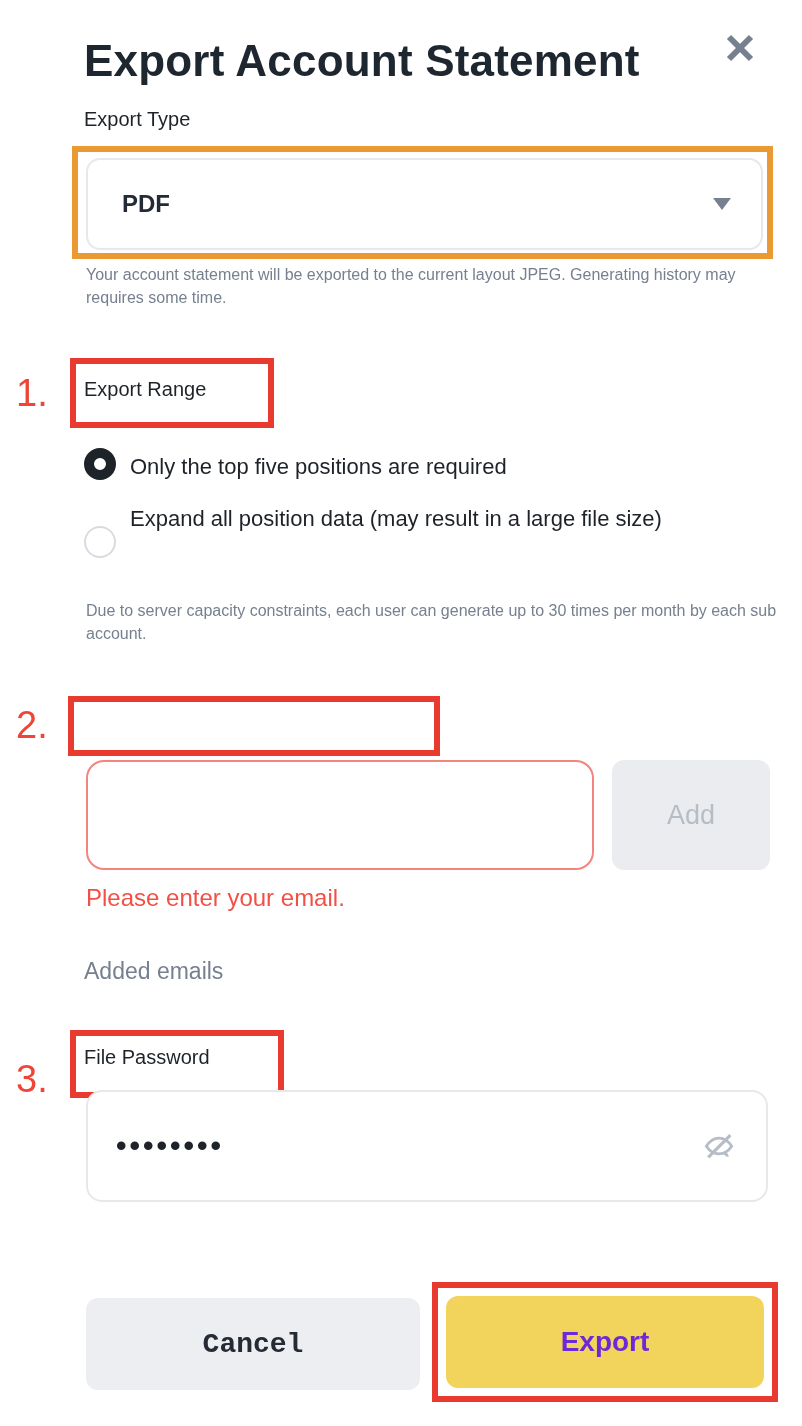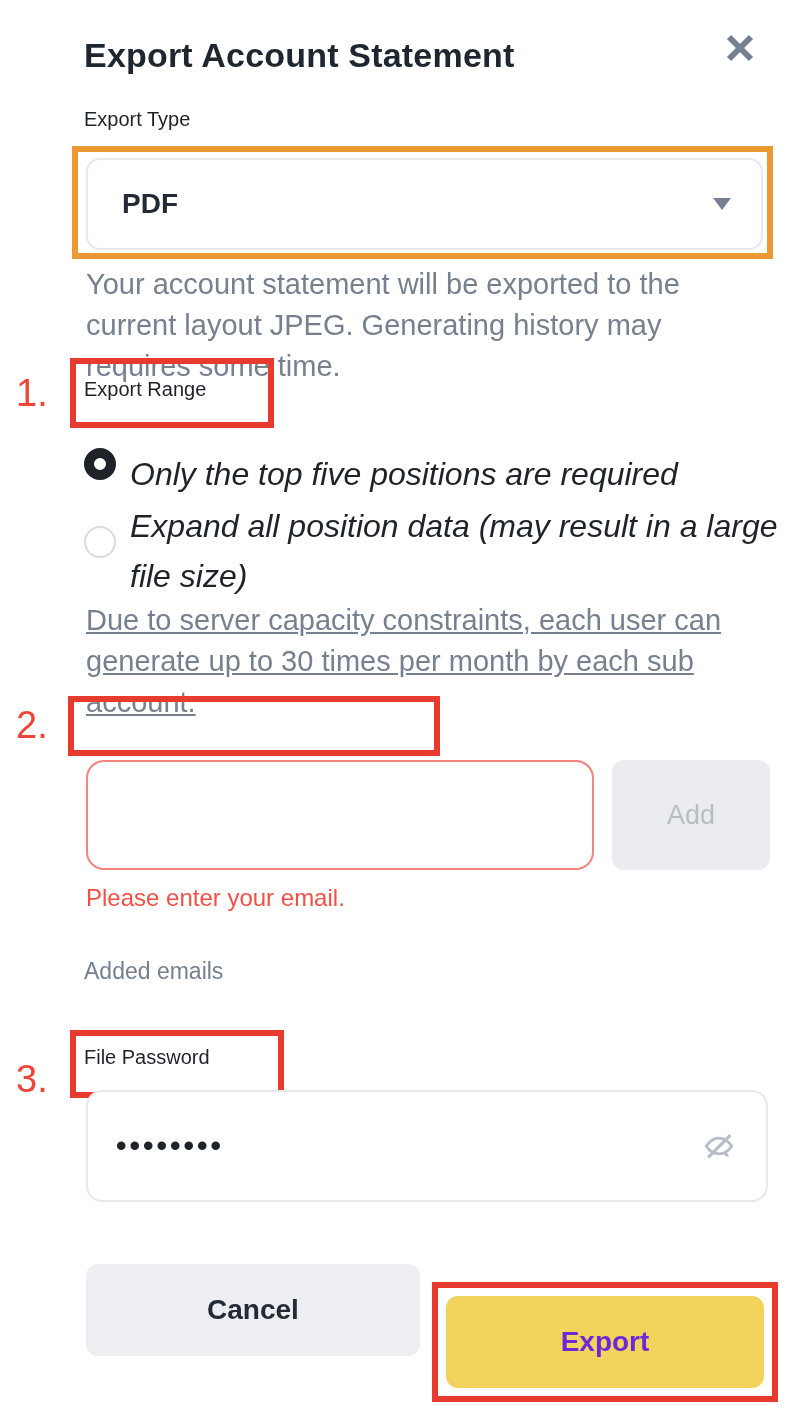--- a/index.html
+++ b/index.html
@@ -1,37 +1,37 @@
 <!DOCTYPE html>
 <html><head>
 <meta charset="utf-8">
 <style>
   html,body{margin:0;padding:0;background:#ffffff;}
   #stage{
     position:relative;width:802px;height:1426px;background:#ffffff;
     font-family:"Liberation Sans", sans-serif;overflow:hidden;
   }
   .abs{position:absolute;}
-  .title{font-size:34px;font-weight:700;color:#1e2630;letter-spacing:.2px;}
+  .title{font-size:44px;font-weight:700;color:#1e2630;letter-spacing:.2px;}
   .label{font-size:20px;color:#1e2329;}
-  .helper{font-size:29px;color:#76808f;line-height:1.42;}
+  .helper{font-size:16px;color:#76808f;line-height:1.42;}
   .num{font-size:38px;color:#ef4438;font-weight:400;}
   .ann-box{border:6px solid #e83a2e;box-sizing:border-box;pointer-events:none;}
   .ann-box.orange{border-color:#ea9933;}
   .select{
     box-sizing:border-box;border:2px solid #e6e8ea;border-radius:14px;background:#fff;
     display:flex;align-items:center;justify-content:space-between;
     padding:0 30px 0 34px;cursor:pointer;
   }
-  .select-value{font-size:28px;font-weight:700;color:#252b36;}
+  .select-value{font-size:24px;font-weight:700;color:#252b36;}
   .caret{width:0;height:0;border-left:9px solid transparent;border-right:9px solid transparent;border-top:12px solid #76808f;}
   .radio-outer{box-sizing:border-box;width:32px;height:32px;border-radius:50%;background:#fff;}
   .radio-selected{border:10px solid #1e2329;}
   .radio-unselected{border:2px solid #d8dce1;}
-  .radio-label{font-size:32px;color:#1e2329;line-height:1.55;font-style:italic;}
+  .radio-label{font-size:22px;color:#1e2329;line-height:1.55;}
   .input{
     box-sizing:border-box;background:#fff;border-radius:18px;border:2px solid #e6e8ea;
     display:flex;align-items:center;
   }
   .input.error{border-color:#f5837e;}
   .btn{
     display:flex;align-items:center;justify-content:center;border-radius:12px;
     font-size:28px;font-weight:700;cursor:pointer;box-sizing:border-box;
   }
   .btn-gray{background:#eceef1;color:#242b35;}
@@ -66,21 +66,21 @@
   <div class="abs num" style="left:16px;top:372px;">1.</div>
   <div class="abs ann-box" style="left:70px;top:358px;width:204px;height:70px;"></div>
   <div class="abs label" style="left:84px;top:378px;">Export Range</div>
 
   <div class="abs radio-outer radio-selected" style="left:84px;top:448px;"></div>
   <div class="abs radio-label" style="left:130px;top:450px;">Only the top five positions are required</div>
 
   <div class="abs radio-outer radio-unselected" style="left:84px;top:526px;"></div>
   <div class="abs radio-label" style="left:130px;top:502px;width:648px;">Expand all position data (may result in a large file size)</div>
 
-  <div class="abs helper" style="left:86px;top:600px;width:698px;text-decoration:underline;">Due to server capacity constraints, each user can generate up to 30 times per month by each sub account.</div>
+  <div class="abs helper" style="left:86px;top:600px;width:698px;">Due to server capacity constraints, each user can generate up to 30 times per month by each sub account.</div>
 
   <div class="abs num" style="left:16px;top:704px;">2.</div>
   <div class="abs ann-box" style="left:68px;top:696px;width:372px;height:60px;"></div>
 
   <div class="abs input error" style="left:86px;top:760px;width:508px;height:110px;padding:0 24px;">
     <span></span>
   </div>
   <div class="abs error-text" style="left:86px;top:884px;">Please enter your email.</div>
   <div class="abs btn btn-add" style="left:612px;top:760px;width:158px;height:110px;">
     <span>Add</span>
@@ -96,21 +96,21 @@
     <span class="dots">••••••••</span>
     <span style="cursor:pointer;">
       <svg width="38" height="38" viewBox="0 0 24 24" fill="none" stroke="#b6bdc7" stroke-width="1.8">
         <path d="M4 12.2 C6.2 8.6 9 7 12 7 C15 7 17.8 8.6 20 12.2 C17.8 15.4 15 17 12 17 C9 17 6.2 15.4 4 12.2 Z"></path>
         <path d="M15.2 16.6 C16.6 17 17.3 17.8 17.1 18.7"></path>
         <line x1="5.2" y1="19.2" x2="19.2" y2="5.2" stroke-width="2"></line>
       </svg>
     </span>
   </div>
 
-  <div class="abs btn btn-gray" style="left:86px;top:1264px;width:334px;height:92px;">
+  <div class="abs btn btn-gray" style="left:86px;top:1298px;width:334px;height:92px;font-family:Liberation Mono, monospace;">
     <span>Cancel</span>
   </div>
   <div class="abs btn btn-yellow" style="left:446px;top:1296px;width:318px;height:92px;">
     <span>Export</span>
   </div>
   <div class="abs ann-box" style="left:432px;top:1282px;width:346px;height:120px;"></div>
 
 </div>
 
 </body></html>

